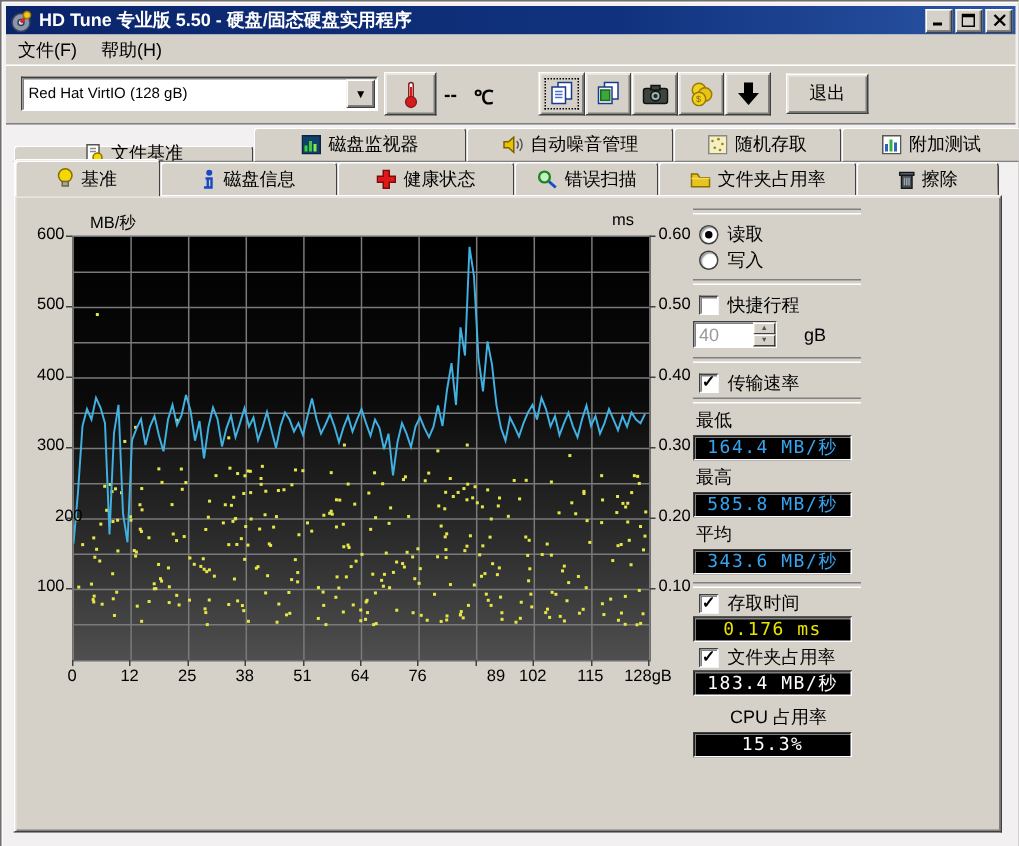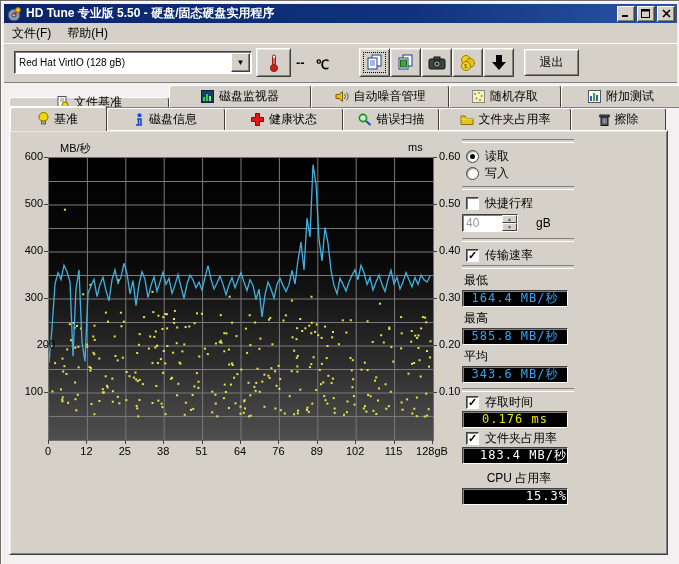--- a/index.html
+++ b/index.html
@@ -70,21 +70,21 @@
   .spin-val{flex:1;color:#9a9a9a;padding:1px 3px;font-size:12px;}
   .spin-btns{width:15px;display:flex;flex-direction:column;}
   .spin-btns div{flex:1;background:#d5d1c8;border:1px solid;border-color:#fff #404040 #404040 #fff;
     font-size:5px;display:flex;align-items:center;justify-content:center;color:#555;}
   .spin-unit{margin-left:18px;}
   .lbl{margin:3px 0 1px 2px;}
   .lcd{height:15px;background:#000;border:1px solid;border-color:#404040 #fff #fff #404040;
     box-shadow:inset 1px 1px 0 #808080;margin:1px 0 2px 0;width:104px;
     font-family:"DejaVu Sans Mono",monospace;font-weight:normal;font-size:12px;line-height:15px;
     text-align:center;letter-spacing:1px;white-space:nowrap;}
-  .lcd.cyan{color:#35a3ef;} .lcd.yellow{color:#e8e400;} .lcd.white{color:#fff;text-align:right;}
+  .lcd.cyan{color:#35a3ef;} .lcd.yellow{color:#e8e400;} .lcd.white{color:#fff;}
   svg{display:block;}
 </style>
 </head>
 <body>
 
 <div class="window">
 
   <div class="titlebar">
     <svg width="16" height="16" viewBox="0 0 16 16">
       <circle cx="8" cy="9" r="6" fill="#8c96a8" stroke="#31415e"></circle>
@@ -699,21 +699,21 @@
         <div class="tick" style="left: 94.8px; top: 314px; width: 40px; text-align: center;">25</div>
         <div class="tickmark" style="left: 114.8px; top: 309px; width: 1px; height: 4px;"></div>
         <div class="tick" style="left: 133.2px; top: 314px; width: 40px; text-align: center;">38</div>
         <div class="tickmark" style="left: 153.2px; top: 309px; width: 1px; height: 4px;"></div>
         <div class="tick" style="left: 171.6px; top: 314px; width: 40px; text-align: center;">51</div>
         <div class="tickmark" style="left: 191.6px; top: 309px; width: 1px; height: 4px;"></div>
         <div class="tick" style="left: 210px; top: 314px; width: 40px; text-align: center;">64</div>
         <div class="tickmark" style="left: 230px; top: 309px; width: 1px; height: 4px;"></div>
         <div class="tick" style="left: 248.4px; top: 314px; width: 40px; text-align: center;">76</div>
         <div class="tickmark" style="left: 268.4px; top: 309px; width: 1px; height: 4px;"></div>
-        <div class="tick" style="left: 286.8px; top: 314px; width: 40px; text-align: center;">89</div>
+        <div class="tick" style="left: 286.8px; top: 314px; width: 40px; text-align: right;">89</div>
         <div class="tickmark" style="left: 306.8px; top: 309px; width: 1px; height: 4px;"></div>
         <div class="tick" style="left: 325.2px; top: 314px; width: 40px; text-align: center;">102</div>
         <div class="tickmark" style="left: 345.2px; top: 309px; width: 1px; height: 4px;"></div>
         <div class="tick" style="left: 363.6px; top: 314px; width: 40px; text-align: center;">115</div>
         <div class="tickmark" style="left: 383.6px; top: 309px; width: 1px; height: 4px;"></div>
         <div class="tick" style="left: 402px; top: 314px; width: 40px; text-align: center;">128gB</div>
         <div class="tickmark" style="left: 422px; top: 309px; width: 1px; height: 4px;"></div>
         <div class="tick" style="left: 2px; top: 254px; width: 31px; text-align: right;">100</div>
         <div class="tickmark" style="left: 34px; top: 261px; width: 4px; height: 1px;"></div>
         <div class="tick" style="left: 13px; top: 207px; width: 32px; text-align: right;">200</div>

